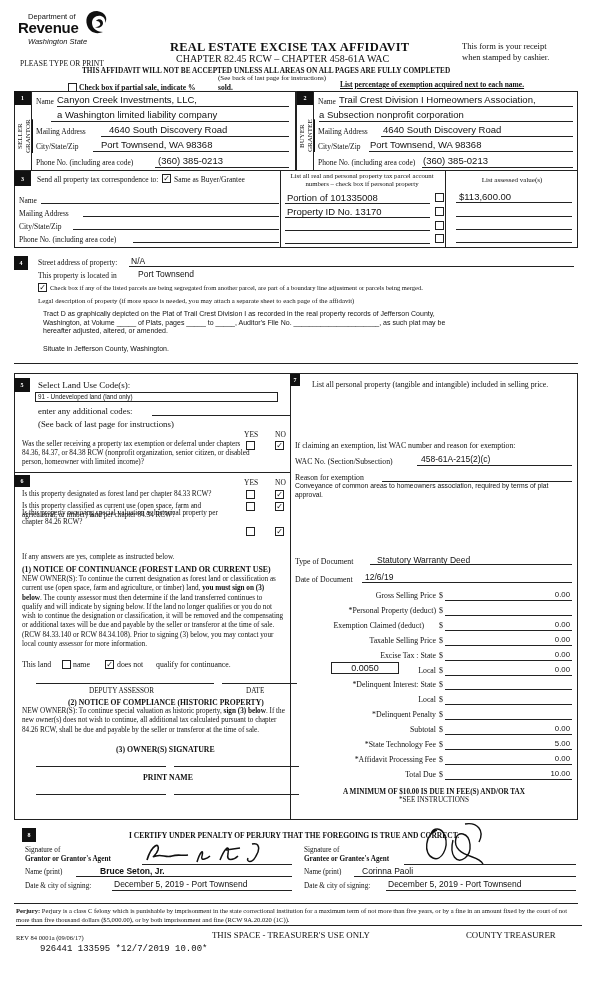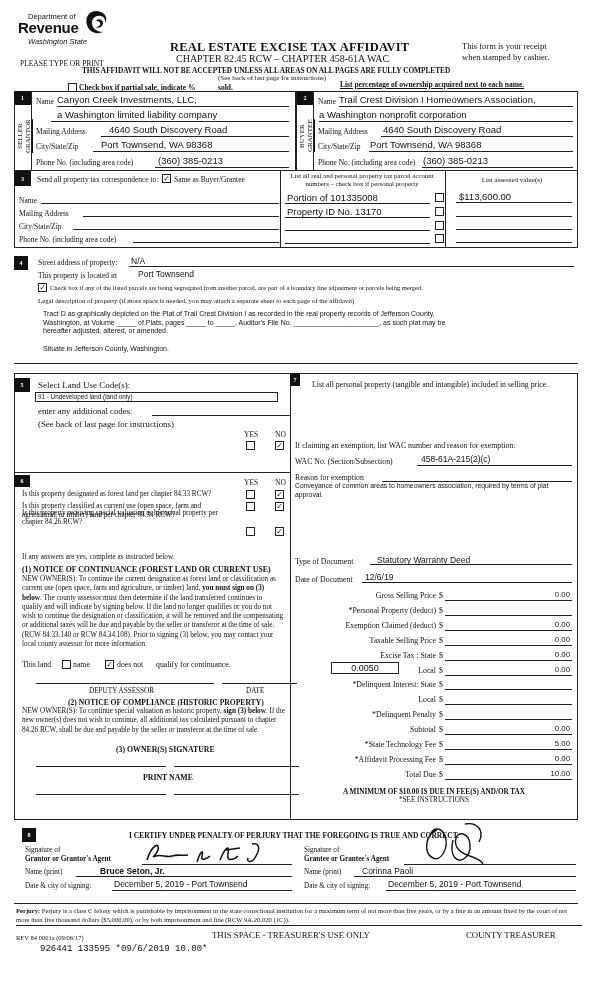--- a/index.html
+++ b/index.html
@@ -36,21 +36,21 @@
 <div class="abs b" style="left:170px;top:40px;font-size:12.5px;letter-spacing:0.2px;">REAL ESTATE EXCISE TAX AFFIDAVIT</div>
 <div class="abs" style="left:176px;top:53px;font-size:10px;">CHAPTER 82.45 RCW – CHAPTER 458-61A WAC</div>
 <div class="abs" style="left:20px;top:59px;font-size:7.5px;">PLEASE TYPE OR PRINT</div>
 <div class="abs" style="left:462px;top:41px;font-size:8.5px;">This form is your receipt</div>
 <div class="abs" style="left:462px;top:52px;font-size:8.5px;">when stamped by cashier.</div>
 <div class="abs b" style="left:82px;top:66px;font-size:7.3px;">THIS AFFIDAVIT WILL NOT BE ACCEPTED UNLESS ALL AREAS ON ALL PAGES ARE FULLY COMPLETED</div>
 <div class="abs" style="left:218px;top:74px;font-size:7px;">(See back of last page for instructions)</div>
 <span class="cb" style="left:68px;top:83px;"></span>
 <div class="abs b u" style="left:79px;top:83px;font-size:7.5px;">Check box if partial sale, indicate %</div>
 <div class="abs b" style="left:218px;top:83px;font-size:7.5px;">sold.</div>
-<div class="abs b u" style="left:340px;top:80px;font-size:7.5px;">List percentage of ownership acquired next to each name.</div>
+<div class="abs b u" style="left:340px;top:80px;font-size:7.5px;">List percentage of exemption acquired next to each name.</div>
 
 <div class="box" style="left:14px;top:91px;width:282px;height:80px;">
   <div class="secnum" style="left:-1px;top:-1px;width:17px;height:14px;">1</div>
   <div class="abs" style="left:16px;top:-1px;bottom:-1px;border-left:1px solid #222;"></div>
   <div class="vtext" style="left:1px;top:20px;width:14px;height:48px;">
     <span>SELLER</span><br><span class="u">GRANTOR</span>
   </div>
   <div class="lbl" style="left:21px;top:5px;">Name</div>
   <div class="fill" style="left:42px;top:2px;">Canyon Creek Investments, LLC,</div>
   <div class="line" style="left:42px;top:14px;width:232px;"></div>
@@ -69,21 +69,21 @@
 
 <div class="box" style="left:296px;top:91px;width:282px;height:80px;">
   <div class="secnum" style="left:0px;top:-1px;width:16px;height:14px;">2</div>
   <div class="abs" style="left:16px;top:-1px;bottom:-1px;border-left:1px solid #222;"></div>
   <div class="vtext" style="left:1px;top:20px;width:14px;height:48px;">
     <span>BUYER</span><br><span class="u">GRANTEE</span>
   </div>
   <div class="lbl" style="left:21px;top:5px;">Name</div>
   <div class="fill" style="left:42px;top:2px;">Trail Crest Division I Homeowners Association,</div>
   <div class="line" style="left:42px;top:14px;width:234px;"></div>
-  <div class="fill" style="left:22px;top:17px;">a Washington nonprofit corporation</div>
+  <div class="fill" style="left:22px;top:17px;">a Subsection nonprofit corporation</div>
   <div class="line" style="left:22px;top:29px;width:254px;"></div>
   <div class="lbl" style="left:21px;top:35px;">Mailing Address</div>
   <div class="fill" style="left:86px;top:32px;">4640 South Discovery Road</div>
   <div class="line" style="left:84px;top:44px;width:192px;"></div>
   <div class="lbl" style="left:21px;top:50px;">City/State/Zip</div>
   <div class="fill" style="left:73px;top:47px;">Port Townsend, WA 98368</div>
   <div class="line" style="left:72px;top:59px;width:204px;"></div>
   <div class="lbl" style="left:21px;top:66px;">Phone No. (including area code)</div>
   <div class="fill" style="left:126px;top:63px;">(360) 385-0213</div>
   <div class="line" style="left:125px;top:75px;width:151px;"></div>
@@ -158,20 +158,21 @@
 
 <div class="abs" style="left:14px;top:373px;width:276px;height:100px;border-bottom:1px solid #222;">
   <div class="secnum" style="left:0px;top:5px;width:16px;height:14px;">5</div>
   <div class="abs" style="left:24px;top:7px;font-size:9px;">Select Land Use Code(s):</div>
   <div class="box sans" style="left:21px;top:19px;width:243px;height:10px;font-size:6.3px;padding-left:2px;line-height:8px;">91 - Undeveloped land (land only)</div>
   <div class="abs" style="left:24px;top:33px;font-size:8.8px;">enter any additional codes:</div>
   <div class="line" style="left:138px;top:42px;width:138px;"></div>
   <div class="abs" style="left:24px;top:46px;font-size:8.8px;">(See back of last page for instructions)</div>
   <div class="lbl" style="left:230px;top:57px;">YES</div>
   <div class="lbl" style="left:261px;top:57px;">NO</div>
+  <div class="abs" style="left:8px;top:67px;width:230px;font-size:7.2px;line-height:9px;">Was the seller receiving a property tax exemption or deferral under chapters 84.36, 84.37, or 84.38 RCW (nonprofit organization, senior citizen, or disabled person, homeowner with limited income)?</div>
   <span class="cb" style="left:232px;top:68px;"></span>
   <span class="cb" style="left:261px;top:68px;">✓</span>
 </div>
 
 <div class="abs" style="left:14px;top:473px;width:276px;height:347px;">
   <div class="secnum" style="left:0px;top:2px;width:16px;height:12px;">6</div>
   <div class="lbl" style="left:230px;top:5px;">YES</div>
   <div class="lbl" style="left:261px;top:5px;">NO</div>
 
   <div class="abs" style="left:8px;top:17px;width:225px;font-size:7.2px;">Is this property designated as forest land per chapter 84.33 RCW?</div>
@@ -243,21 +244,21 @@
         <div class="line" style="left: 155px; top: 11px; width: 127px;"></div>
         <div class="abs sans right" style="left: 155px; top: 1px; width: 125px; font-size: 7.8px;">0.00</div>
       </div>
       <div class="abs" style="left: 0px; top: 230.9px; width: 288px; height: 14px;">
         <div class="abs right" style="left: 0px; top: 2px; width: 146px; font-size: 7.8px;">*Personal Property (deduct)</div>
         <div class="abs" style="left: 149px; top: 2px; font-size: 7.8px;">$</div>
         <div class="line" style="left: 155px; top: 11px; width: 127px;"></div>
         <div class="abs sans right" style="left: 155px; top: 1px; width: 125px; font-size: 7.8px;"></div>
       </div>
       <div class="abs" style="left: 0px; top: 245.8px; width: 288px; height: 14px;">
-        <div class="abs right" style="left: 16px; top: 2px; width: 130px; font-size: 7.8px;">Exemption Claimed (deduct)</div>
+        <div class="abs right" style="left: 4px; top: 2px; width: 130px; font-size: 7.8px;">Exemption Claimed (deduct)</div>
         <div class="abs" style="left: 149px; top: 2px; font-size: 7.8px;">$</div>
         <div class="line" style="left: 155px; top: 11px; width: 127px;"></div>
         <div class="abs sans right" style="left: 155px; top: 1px; width: 125px; font-size: 7.8px;">0.00</div>
       </div>
       <div class="abs" style="left: 0px; top: 260.7px; width: 288px; height: 14px;">
         <div class="abs right" style="left: 0px; top: 2px; width: 146px; font-size: 7.8px;">Taxable Selling Price</div>
         <div class="abs" style="left: 149px; top: 2px; font-size: 7.8px;">$</div>
         <div class="line" style="left: 155px; top: 11px; width: 127px;"></div>
         <div class="abs sans right" style="left: 155px; top: 1px; width: 125px; font-size: 7.8px;">0.00</div>
       </div>
@@ -356,13 +357,13 @@
   <div class="fill" style="left:374px;top:53px;font-size:8.5px;">December 5, 2019 - Port Townsend</div>
   <div class="line" style="left:372px;top:64px;width:190px;"></div>
 </div>
 
 <div class="abs" style="left:16px;top:906px;width:566px;font-size:6.6px;line-height:9px;border-bottom:1px solid #222;padding-bottom:1px;">
   <b>Perjury:</b><span> Perjury is a class C felony which is punishable by imprisonment in the state correctional institution for a maximum term of not more than five years, or by a fine in an amount fixed by the court of not more than five thousand dollars ($5,000.00), or by both imprisonment and fine (RCW 9A.20.020 (1C)).</span>
 </div>
 <div class="abs" style="left:16px;top:934px;font-size:6.5px;">REV 84 0001a (09/06/17)</div>
 <div class="abs" style="left:212px;top:930px;font-size:8.8px;">THIS SPACE - TREASURER'S USE ONLY</div>
 <div class="abs" style="left:466px;top:930px;font-size:8.8px;">COUNTY TREASURER</div>
-<div class="abs mono" style="left:40px;top:944px;font-size:9px;">926441 133595 *09/6/2019 10.00*</div>
+<div class="abs mono" style="left:40px;top:944px;font-size:9px;">926441 133595 *12/7/2019 10.00*</div>
 
 </body></html>

